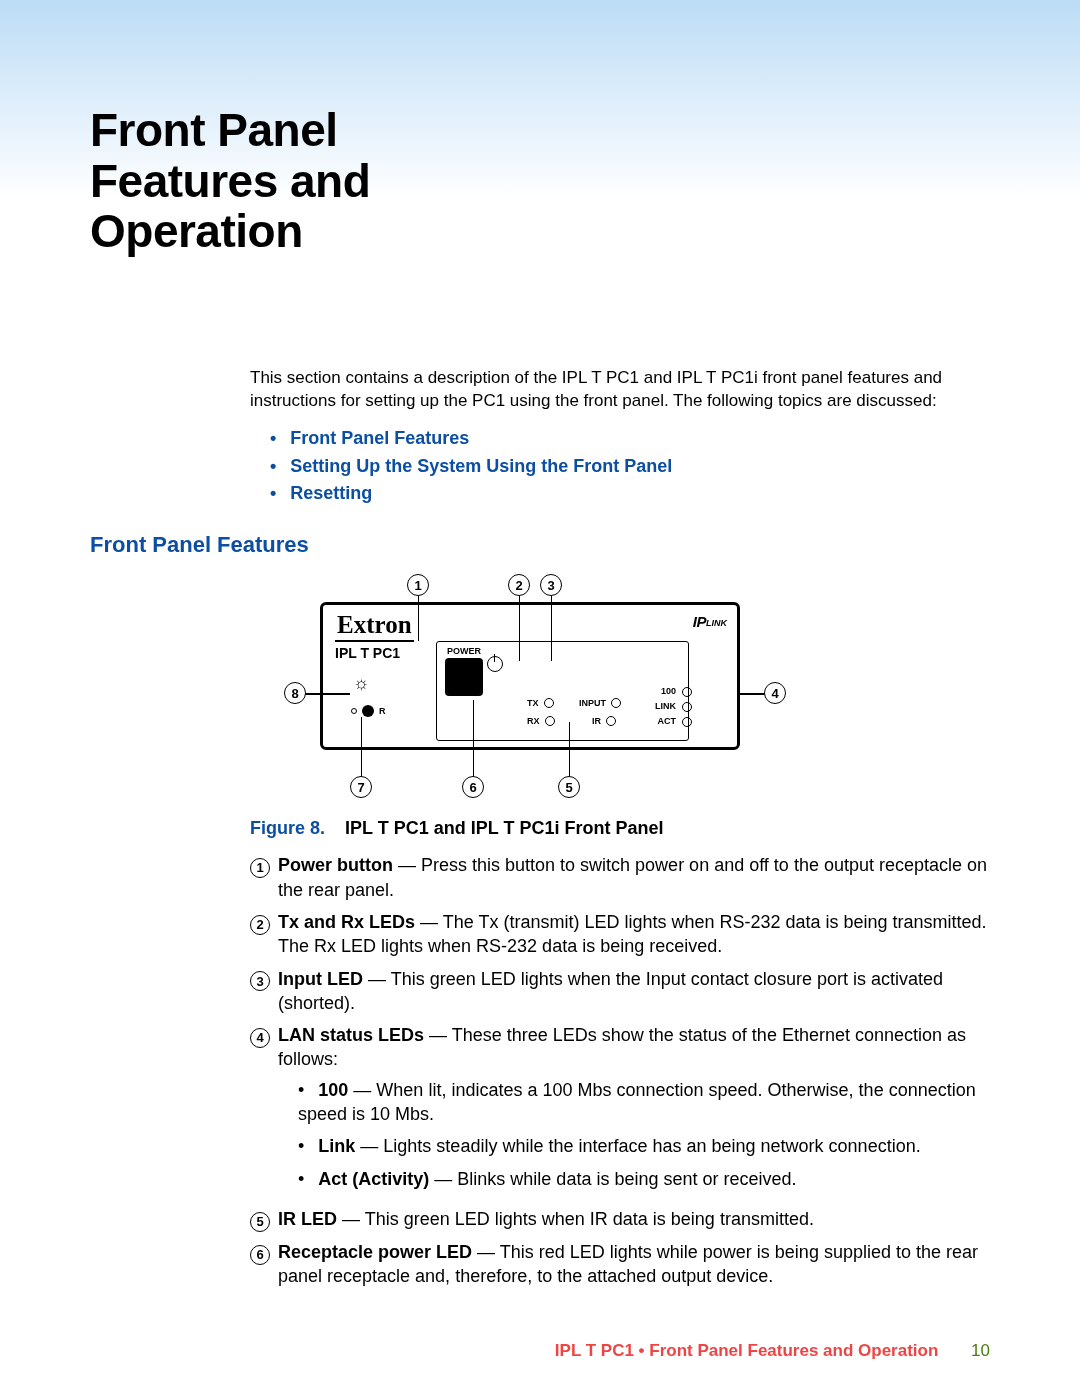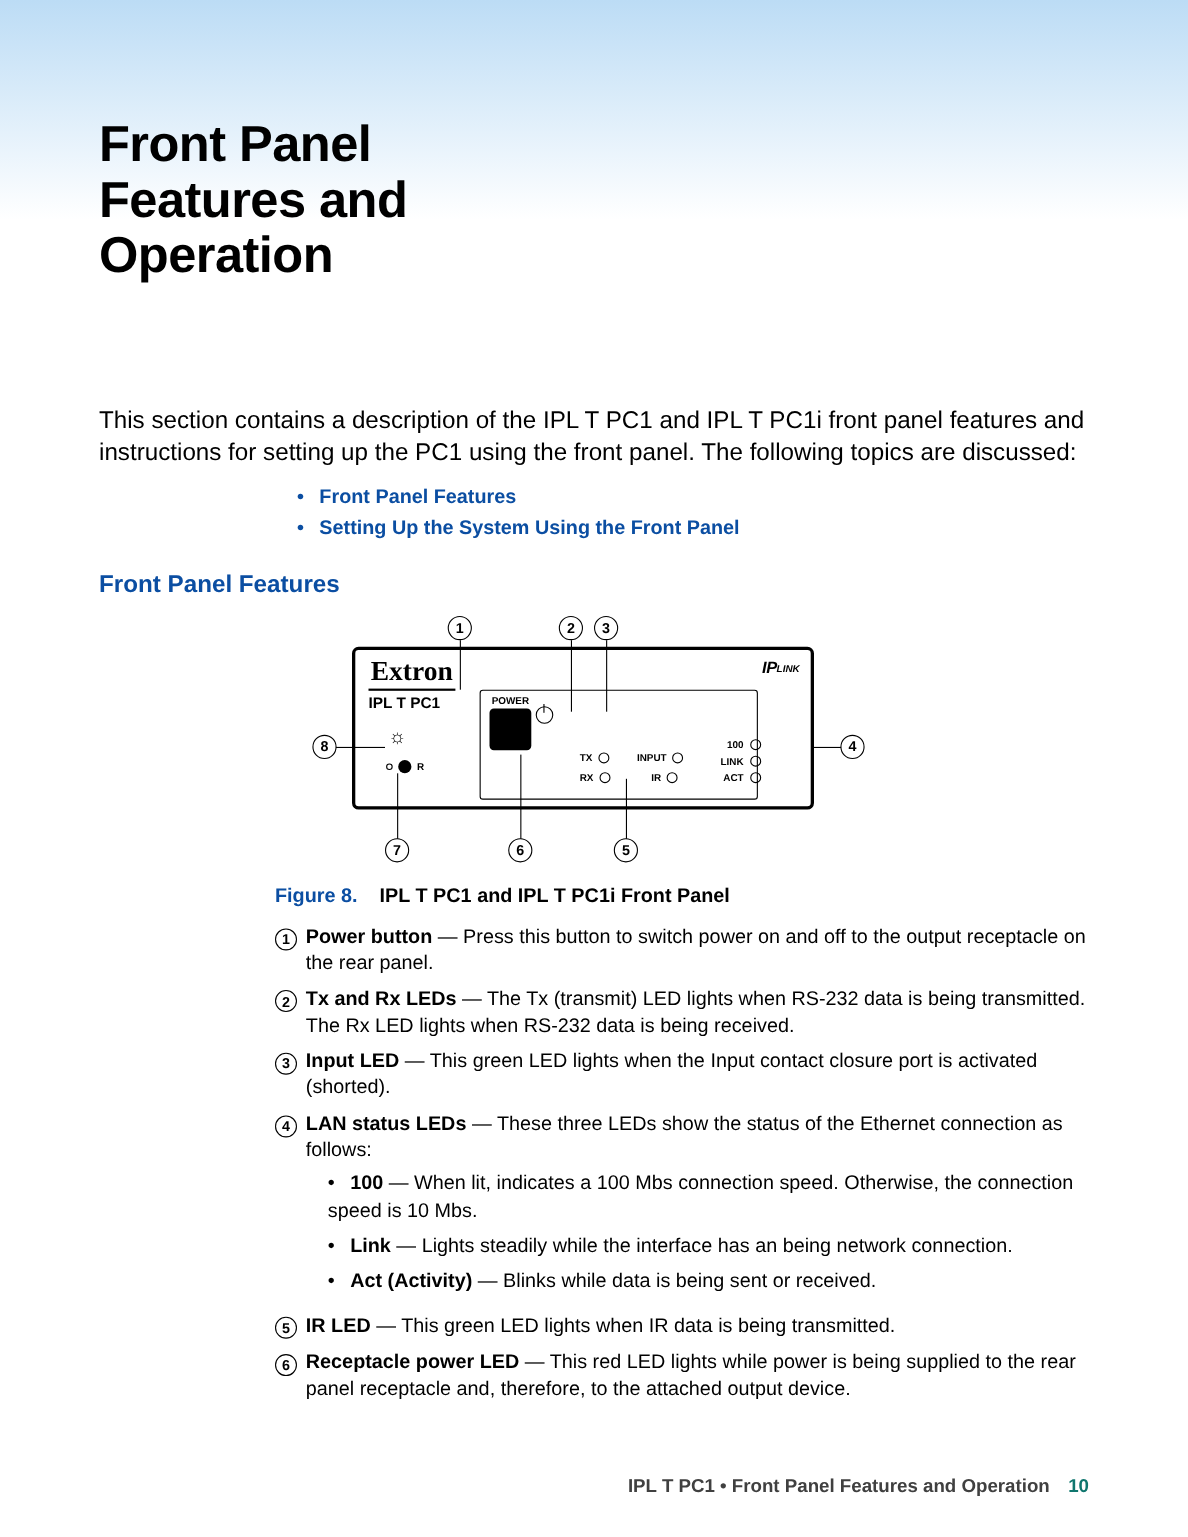--- a/index.html
+++ b/index.html
@@ -16,22 +16,23 @@
   }
   .title {
     font-size: 46px;
     font-weight: 900;
     line-height: 1.1;
     margin-bottom: 110px;
     font-family: Arial, sans-serif;
     letter-spacing: -0.5px;
   }
   .intro {
-    font-size: 22px;
+    font-size: 17px;
     line-height: 1.35;
+    margin-left: 160px;
     margin-bottom: 12px;
   }
   ul.topic-links {
     list-style: none;
     margin-left: 180px;
     margin-bottom: 24px;
   }
   ul.topic-links li {
     font-size: 18px;
     font-weight: bold;
@@ -92,22 +93,22 @@
   .sub-ul li { margin-bottom: 8px; }
   .sub-ul li::before {
     content: "•"; margin-right: 14px;
   }
   .footer {
     position: absolute;
     bottom: 36px;
     right: 90px;
     font-size: 17px;
   }
-  .footer-product { color: #404040; font-weight: bold; }
-  .footer-page { color: #0f766e; font-weight: bold; margin-left: 12px; }
+  .footer-product { color: #ef4444; font-weight: bold; }
+  .footer-page { color: #4d7c0f; font-weight: normal; margin-left: 28px; }
   b { font-weight: bold; }
 
   
   .panel-diagram { position: relative; width: 520px; height: 230px; }
   .panel-box {
     position: absolute;
     left: 50px;  top: 30px;
     width: 420px; height: 148px;
     border: 3px solid #000;
     border-radius: 6px;
@@ -197,20 +198,21 @@
     <span>Front Panel</span><br>
     <span>Features and</span><br>
     <span>Operation</span>
   </h1>
 
   <p class="intro">This section contains a description of the IPL T PC1 and IPL T PC1i front panel features and instructions for setting up the PC1 using the front panel. The following topics are discussed:</p>
 
   <ul class="topic-links">
     <li>Front Panel Features</li>
     <li>Setting Up the System Using the Front Panel</li>
+    <li>Resetting</li>
   </ul>
 
   <h2 class="section-heading">Front Panel Features</h2>
 
   <div class="figure-wrap">
     <div class="panel-diagram">
 
       <div class="panel-box">
         <div class="brand">Extron</div>
         <div class="model">IPL T PC1</div>

